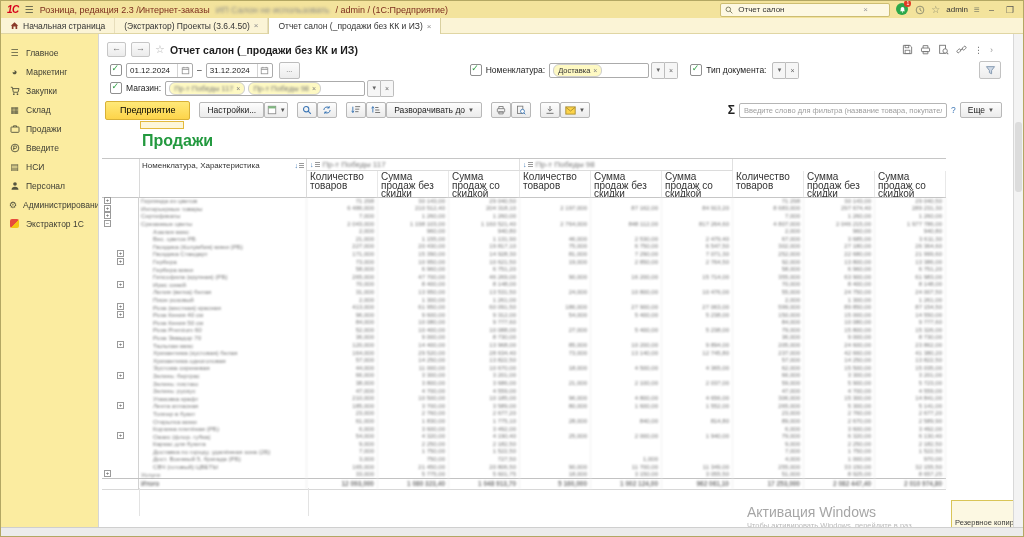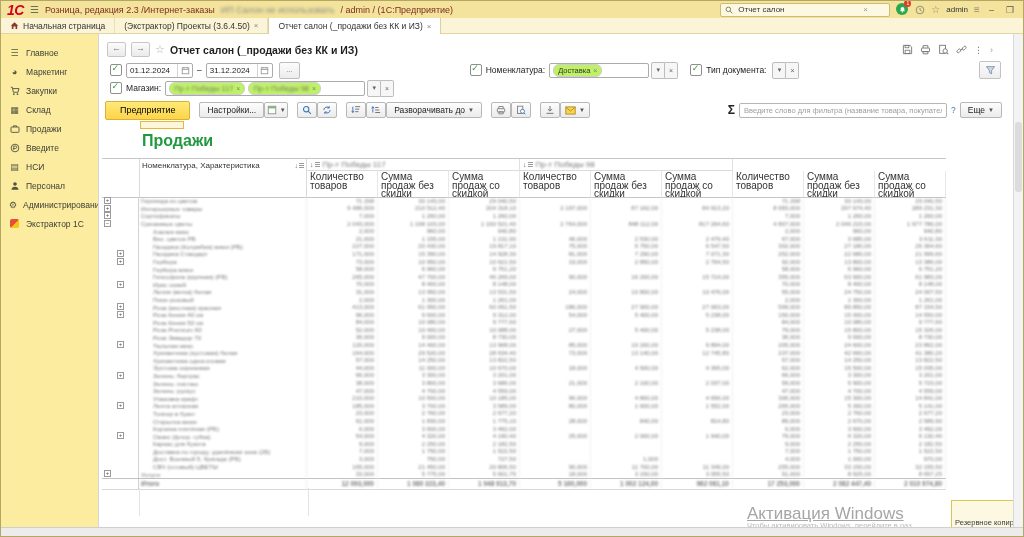--- a/index.html
+++ b/index.html
@@ -1,20 +1,20 @@
 <!DOCTYPE html>
 <html><head>
 <meta charset="utf-8">
 <style>
   html,body{margin:0;padding:0;background:#888;}
   body{width:1024px;height:537px;font-family:"Liberation Sans","DejaVu Sans",sans-serif;}
   .win{position:relative;width:1022px;height:535px;border:1px solid #b3a763;background:#fff;overflow:hidden;}
   
   .titlebar{position:absolute;left:0;top:0;width:100%;height:17px;background:#f3e39c;display:flex;align-items:center;gap:6px;padding:0 6px;box-sizing:border-box;}
-  .logo1c{color:#d6001c;font-weight:bold;font-style:italic;font-size:14px;letter-spacing:-0.5px;}
+  .logo1c{color:#d6001c;font-weight:bold;font-style:italic;font-size:10px;letter-spacing:-0.5px;}
   .tb-burger{color:#6e6e52;font-size:10px;line-height:10px;}
   .tb-title{font-size:9px;color:#7c2d1e;white-space:nowrap;}
   .tb-spacer{flex:1;}
   .tb-search{display:flex;align-items:center;gap:3px;width:160px;height:12px;background:#fdf8e2;border:1px solid #cdbd72;border-radius:2px;padding:0 4px;}
   .tb-search input{border:none;outline:none;background:transparent;font-size:8px;color:#333;width:120px;font-family:inherit;}
   .tb-x{color:#999;font-size:8px;}
   .bell{position:relative;width:13px;height:13px;}
   .bell .bc{width:12px;height:12px;border-radius:50%;background:#2ba84a;display:flex;align-items:center;justify-content:center;}
   .badge{position:absolute;right:-2px;top:-3px;width:7px;height:7px;border-radius:50%;background:#e03b24;color:#fff;font-size:5px;line-height:7px;text-align:center;}
   .tb-ico{color:#8a8a6e;font-size:10px;line-height:10px;}
@@ -44,21 +44,21 @@
   
   .frow{position:absolute;left:0;width:100%;height:18px;display:flex;align-items:center;box-sizing:border-box;padding-left:11px;}
   .cb{position:relative;width:10px;height:10px;border:1px solid #8f8f8f;border-radius:2px;background:#fff;flex:0 0 auto;}
   .cb:after{content:"✓";position:absolute;left:0.5px;top:-2.5px;color:#2f9e44;font-size:9px;font-weight:bold;}
   .flbl{font-size:8.5px;color:#222;margin:0 4px;white-space:nowrap;}
   .dfld{display:flex;align-items:center;height:15px;border:1px solid #ababab;border-radius:2px;background:#fff;box-sizing:border-box;}
   .dfld input{width:44px;border:none;outline:none;font-size:8px;color:#222;padding:0 3px;font-family:inherit;}
   .calbtn{width:14px;height:13px;border-left:1px solid #d4d4d4;display:flex;align-items:center;justify-content:center;}
   .dots{width:19px;height:15px;margin-left:6px;border:1px solid #bdbdbd;border-radius:2px;background:linear-gradient(#fcfcfc,#ececec);color:#666;font-size:7px;text-align:center;line-height:13px;}
   .fld{display:flex;align-items:center;gap:3px;height:15px;border:1px solid #ababab;border-radius:2px;background:#fff;padding:0 3px;box-sizing:border-box;}
-  .chip{display:inline-flex;align-items:center;gap:3px;height:11px;background:#bef264;border:1px solid #cecece;border-radius:6px;padding:0 4px;font-size:7.5px;color:#333;white-space:nowrap;}
+  .chip{display:inline-flex;align-items:center;gap:3px;height:11px;background:#fef9c3;border:1px solid #cecece;border-radius:6px;padding:0 4px;font-size:7.5px;color:#333;white-space:nowrap;}
   .chip .cx{color:#808080;font-size:7px;}
   .mb{width:12px;height:15px;border:1px solid #bdbdbd;border-left:none;background:#f6f6f6;color:#666;font-size:7px;display:flex;align-items:center;justify-content:center;}
   .mb.first{border-left:1px solid #bdbdbd;margin-left:2px;border-radius:2px 0 0 2px;}
   .mb.last{border-radius:0 2px 2px 0;}
   .funnelbtn{margin-left:auto;margin-right:14px;width:20px;height:16px;border:1px solid #c2c2c2;border-radius:2px;background:linear-gradient(#fcfcfc,#ededed);display:flex;align-items:center;justify-content:center;}
   .blur{filter:blur(1.3px);color:#787878;}
   .blur2{filter:blur(1.5px);color:#8a8a8a;}
   
   .toolbar{position:absolute;left:0;top:66px;width:100%;height:20px;display:flex;align-items:center;padding-left:6px;box-sizing:border-box;}
   .btn{display:inline-flex;align-items:center;justify-content:center;gap:3px;height:16px;border:1px solid #b8b8b8;border-radius:2px;background:linear-gradient(#fdfdfd,#ebebeb);font-size:8.5px;color:#222;padding:0 7px;box-sizing:border-box;white-space:nowrap;}
@@ -90,21 +90,21 @@
   .trow .m{height:100%;}
   .trow .m1{border-right:1px solid #d2d2d2;}
   .exp{width:7px;height:7px;border:1px solid #9a9a9a;background:#fff;font-size:6px;line-height:5px;text-align:center;color:#555;margin-left:2px;box-sizing:border-box;}
   .nm{font-size:6.2px;white-space:nowrap;overflow:hidden;padding-left:2px;border-right:1px solid #ececec;height:100%;display:flex;align-items:center;box-sizing:border-box;}
   .nm.ind{padding-left:14px;}
   .c{font-size:6px;text-align:right;padding-right:3px;white-space:nowrap;overflow:hidden;border-right:1px solid #f0f0f0;height:100%;display:flex;align-items:center;justify-content:flex-end;box-sizing:border-box;}
   .trow.tot{height:10px;border-top:1px solid #c2c2c2;border-bottom:1px solid #d8d8d8;font-weight:bold;}
   .trow.tot .nm,.trow.tot .c{font-size:6.5px;}
   .tail{position:absolute;left:37px;top:367px;width:168px;height:28px;border-left:1px solid #e3e3e3;border-right:1px solid #e3e3e3;}
   
-  .wm1{position:absolute;left:648px;top:470px;font-size:17px;color:#a6a6a6;text-decoration:underline;}
+  .wm1{position:absolute;left:648px;top:470px;font-size:14px;color:#a6a6a6;}
   .wm2{position:absolute;left:648px;top:487px;font-size:7.5px;color:#b9b9b9;white-space:nowrap;}
   .toast{position:absolute;left:852px;top:466px;width:104px;height:30px;background:rgba(252,247,224,0.92);border:1px solid #d9c557;box-sizing:border-box;display:flex;align-items:flex-end;}
   .toast span{font-size:7.5px;color:#3c3c3c;padding:0 2px 2px 3px;white-space:nowrap;overflow:hidden;}
   .statusbar{position:absolute;left:0;bottom:0;width:100%;height:8px;background:#ececec;border-top:1px solid #cfcfcf;}
   svg{display:block;}
 </style>
 </head>
 <body>
 
 <div class="win">

